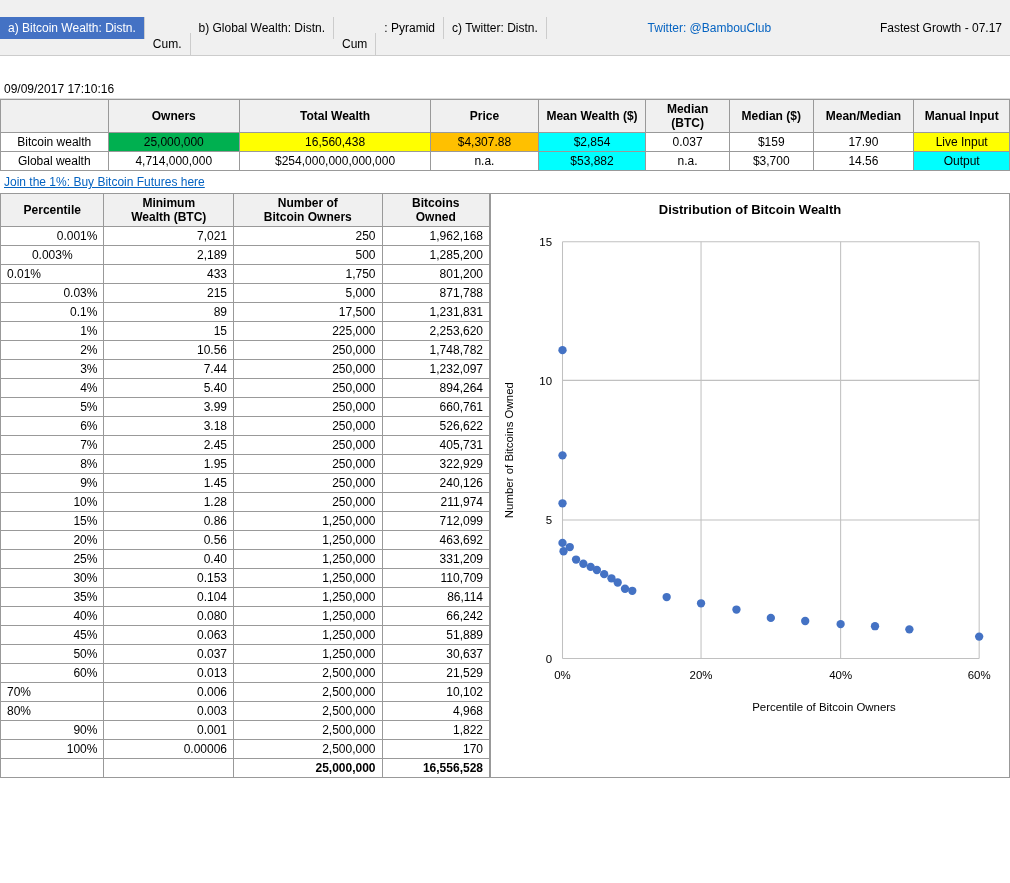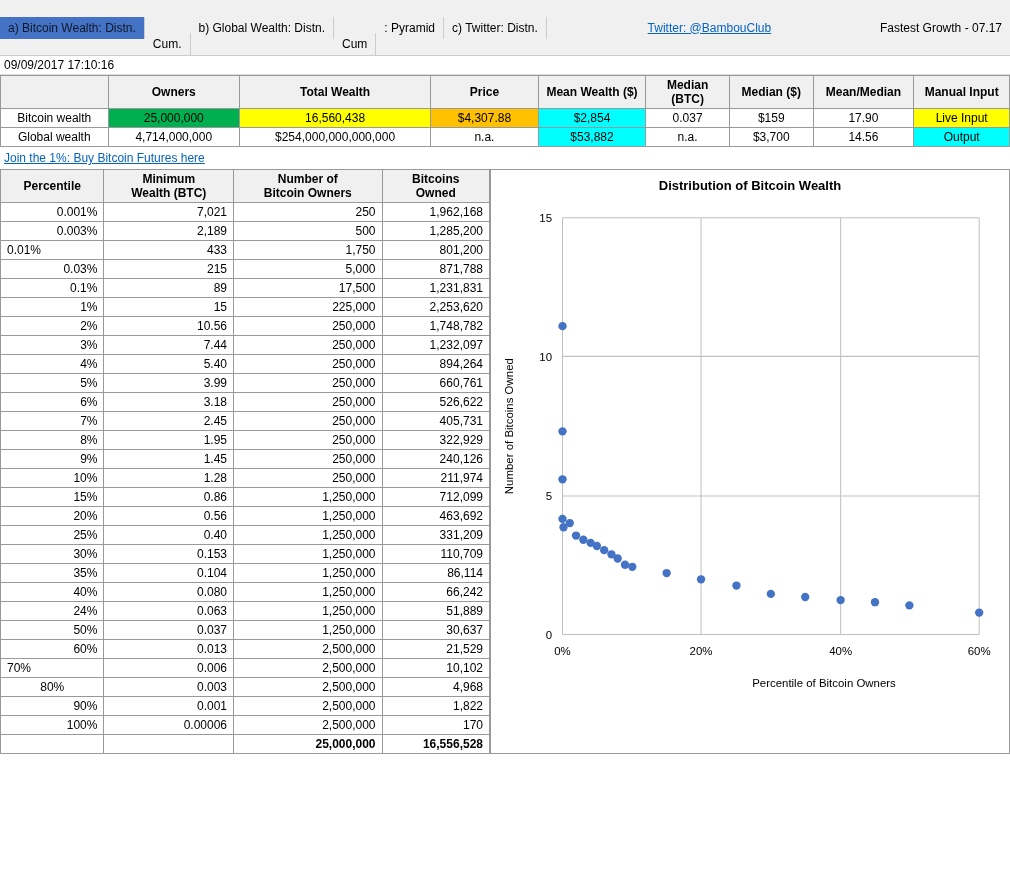--- a/index.html
+++ b/index.html
@@ -13,32 +13,32 @@
     }
     .nav-tab {
       padding: 4px 8px;
       border-right: 1px solid #ccc;
       cursor: pointer;
       white-space: nowrap;
       font-size: 12px;
     }
     .nav-tab.active {
       background: #4472c4;
-      color: #0f172a;
+      color: #ffffff;
     }
     .nav-tab.cum {
       background: #f0f0f0;
       color: #000;
       margin-top: 33px;
     }
     .nav-spacer { flex: 1; text-align: center; }
-    .twitter-link { color: #0563c1; text-decoration: underline; cursor: pointer; }
+    .twitter-link { color: #0563c1; cursor: pointer; }
     .fastest-growth { margin-left: auto; padding: 4px 8px; font-size: 12px; }
 
-    .datetime { padding: 2px 4px; font-size: 12px; border-bottom: 1px solid #ddd; }
+    .datetime { padding: 2px 4px; font-size: 12px; border-bottom: 1px solid #ddd; margin-top: 24px; }
 
     .main-table {
       width: 100%;
       border-collapse: collapse;
       font-size: 12px;
     }
     .main-table td, .main-table th {
       border: 1px solid #999;
       padding: 2px 4px;
       text-align: center;
@@ -185,21 +185,21 @@
         </tr>
       </thead>
       <tbody id="data-table-body">
       <tr>
             <td style="text-align: right;">0.001%</td>
             <td>7,021</td>
             <td>250</td>
             <td>1,962,168</td>
           </tr>
           <tr>
-            <td style="text-align: right;">0.003%</td>
+            <td style="text-align: center;">0.003%</td>
             <td>2,189</td>
             <td>500</td>
             <td>1,285,200</td>
           </tr>
           <tr>
             <td style="text-align: left;">0.01%</td>
             <td>433</td>
             <td>1,750</td>
             <td>801,200</td>
           </tr>
@@ -305,21 +305,21 @@
             <td>1,250,000</td>
             <td>86,114</td>
           </tr>
           <tr>
             <td style="text-align: right;">40%</td>
             <td>0.080</td>
             <td>1,250,000</td>
             <td>66,242</td>
           </tr>
           <tr>
-            <td style="text-align: right;">24%</td>
+            <td style="text-align: right;">45%</td>
             <td>0.063</td>
             <td>1,250,000</td>
             <td>51,889</td>
           </tr>
           <tr>
             <td style="text-align: right;">50%</td>
             <td>0.037</td>
             <td>1,250,000</td>
             <td>30,637</td>
           </tr>
@@ -329,21 +329,21 @@
             <td>2,500,000</td>
             <td>21,529</td>
           </tr>
           <tr>
             <td style="text-align: left;">70%</td>
             <td>0.006</td>
             <td>2,500,000</td>
             <td>10,102</td>
           </tr>
           <tr>
-            <td style="text-align: center;">80%</td>
+            <td style="text-align: left;">80%</td>
             <td>0.003</td>
             <td>2,500,000</td>
             <td>4,968</td>
           </tr>
           <tr>
             <td style="text-align: right;">90%</td>
             <td>0.001</td>
             <td>2,500,000</td>
             <td>1,822</td>
           </tr>

